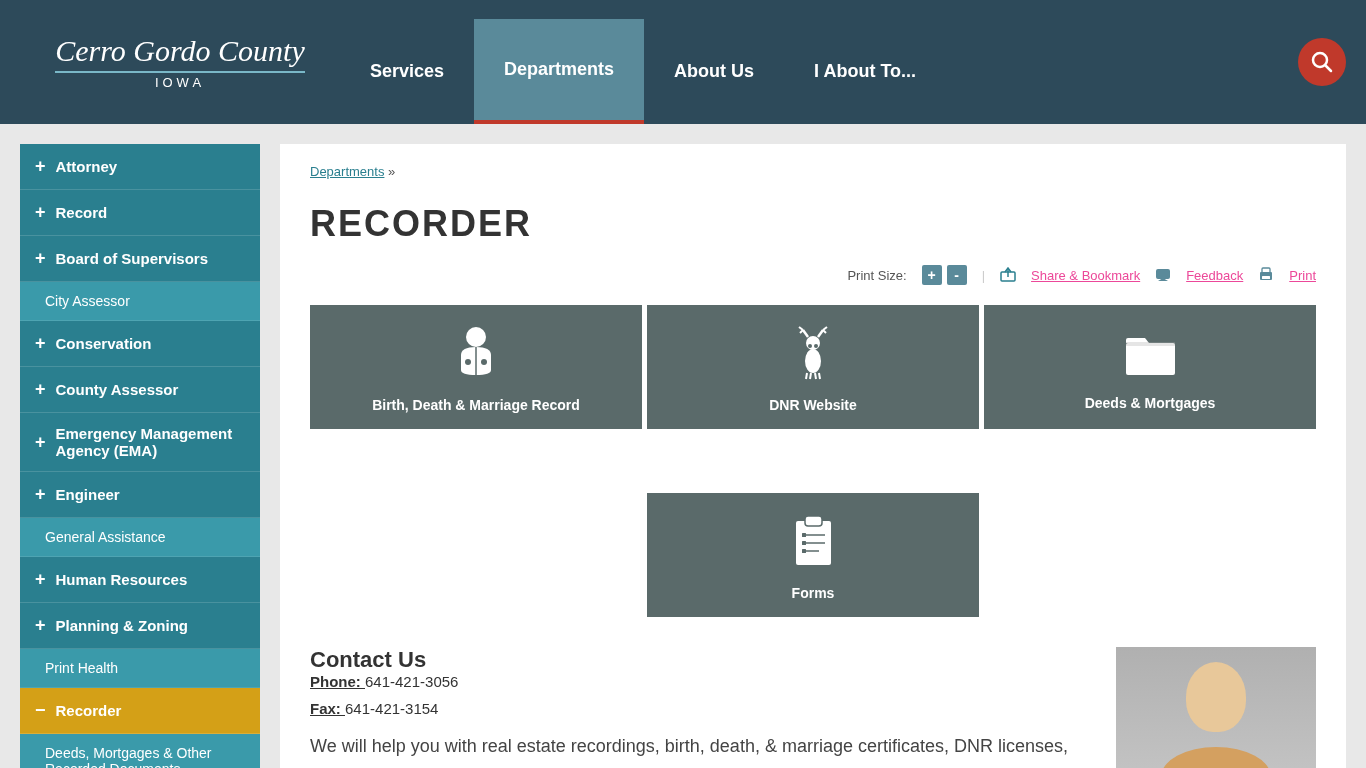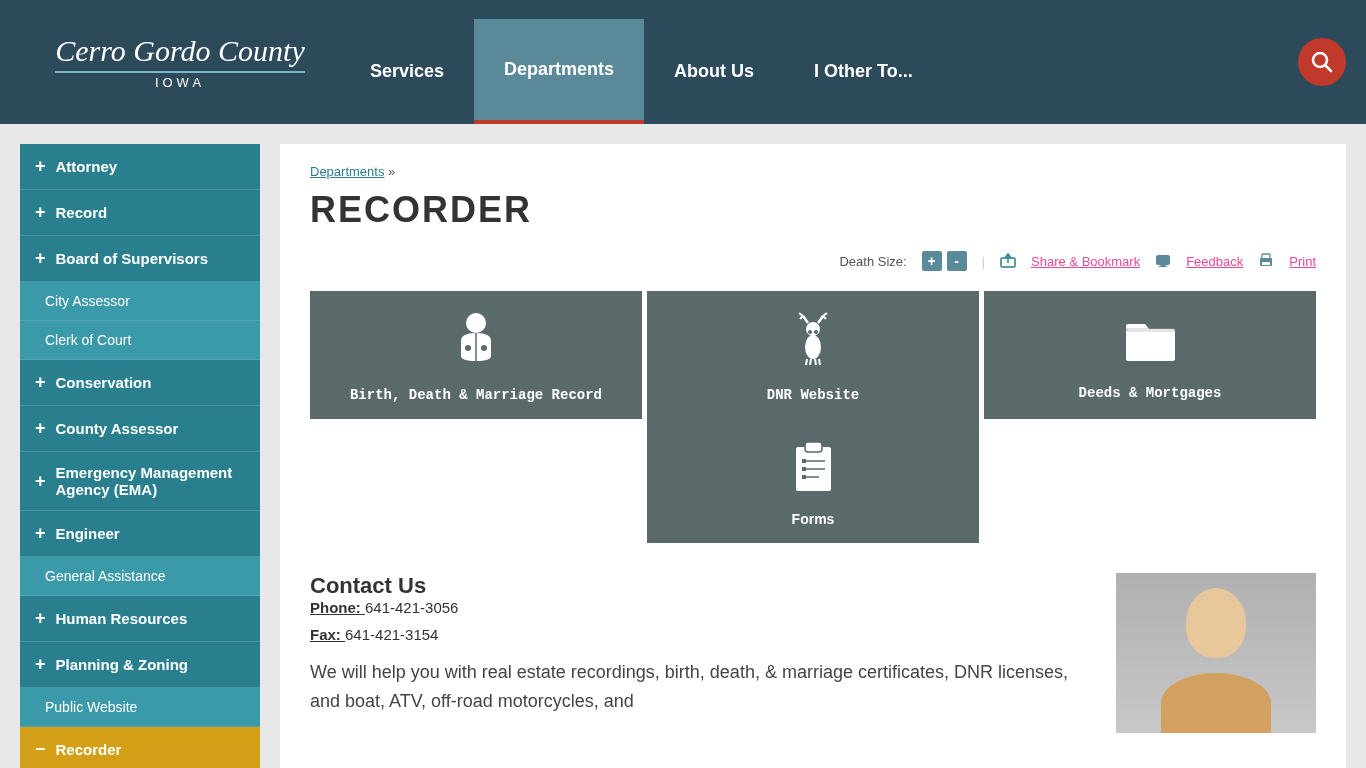--- a/index.html
+++ b/index.html
@@ -130,21 +130,21 @@
     
     .main-content {
       flex: 1;
       background: white;
       padding: 20px 30px;
       min-height: 600px;
     }
     .breadcrumb {
       font-size: 13px;
       color: #555;
-      margin-bottom: 10px;
+      margin-bottom: 24px;
     }
     .breadcrumb a {
       color: #2a7f8f;
       text-decoration: underline;
       cursor: pointer;
     }
     .page-title {
       font-size: 36px;
       font-weight: bold;
       letter-spacing: 2px;
@@ -184,21 +184,21 @@
       align-items: center;
       justify-content: center;
       border-radius: 2px;
     }
 
     
     .icon-grid {
       display: grid;
       grid-template-columns: repeat(3, 1fr);
       gap: 5px;
-      font-family: Liberation Mono, monospace;
+      margin-bottom: 20px;
     }
     .icon-grid-bottom {
       display: grid;
       grid-template-columns: repeat(3, 1fr);
       gap: 5px;
       margin-bottom: 30px;
     }
     .icon-card {
       background: #5a6a6a;
       color: white;
@@ -297,21 +297,21 @@
     <div class="logo-text">
       <div class="cursive">Cerro Gordo County</div>
       <div class="logo-underline"></div>
       <div class="iowa">IOWA</div>
     </div>
   </div>
   <nav>
     <a class="nav-item">Services</a>
     <a class="nav-item active">Departments</a>
     <a class="nav-item">About Us</a>
-    <a class="nav-item">I Other To...</a>
+    <a class="nav-item">I About To...</a>
   </nav>
   <div class="search-btn">
     <svg width="22" height="22" viewBox="0 0 22 22" fill="none">
       <circle cx="9" cy="9" r="7" stroke="white" stroke-width="2.5"></circle>
       <line x1="14.5" y1="14.5" x2="20" y2="20" stroke="white" stroke-width="2.5" stroke-linecap="round"></line>
     </svg>
   </div>
 </header>
 
 <div class="page-container">
@@ -326,23 +326,20 @@
       <span class="plus">+</span>
       <span>Record</span>
     </div>
     <div class="sidebar-item">
       <span class="plus">+</span>
       <span>Board of Supervisors</span>
     </div>
     <div class="sidebar-sub-item">
       <span>City Assessor</span>
     </div>
-    <div class="sidebar-sub-item">
-      <span>Clerk of Court</span>
-    </div>
     <div class="sidebar-item">
       <span class="plus">+</span>
       <span>Conservation</span>
     </div>
     <div class="sidebar-item">
       <span class="plus">+</span>
       <span>County Assessor</span>
     </div>
     <div class="sidebar-item">
       <span class="plus">+</span>
@@ -357,21 +354,21 @@
     </div>
     <div class="sidebar-item">
       <span class="plus">+</span>
       <span>Human Resources</span>
     </div>
     <div class="sidebar-item">
       <span class="plus">+</span>
       <span>Planning &amp; Zoning</span>
     </div>
     <div class="sidebar-sub-item">
-      <span>Public Website</span>
+      <span>Print Health</span>
     </div>
     <div class="sidebar-item active-item">
       <span class="minus">−</span>
       <span>Recorder</span>
     </div>
     <div class="sidebar-sub-item">
       <span>Deeds, Mortgages &amp; Other Recorded Documents</span>
     </div>
 
   </aside>
@@ -379,21 +376,21 @@
   <main class="main-content">
 
     <div class="breadcrumb">
       <a>Departments</a>
       <span>»</span>
     </div>
 
     <h1 class="page-title">RECORDER</h1>
 
     <div class="toolbar">
-      <span>Death Size:</span>
+      <span>Print Size:</span>
       <div class="font-size-controls">
         <button class="font-btn">+</button>
         <button class="font-btn">-</button>
       </div>
       <span style="color:#ccc">|</span>
       <svg width="16" height="16" viewBox="0 0 16 16" fill="#2a7f8f">
           <rect x="1" y="5" width="14" height="9" rx="1" fill="none" stroke="#2a7f8f" stroke-width="1.5"></rect>
           <polyline points="5,5 8,1 11,5" fill="none" stroke="#2a7f8f" stroke-width="1.5"></polyline>
           <line x1="8" y1="1" x2="8" y2="10" stroke="#2a7f8f" stroke-width="1.5"></line>
         </svg>
@@ -451,21 +448,21 @@
             <rect x="3" y="15" width="49" height="32" rx="2" fill="white"></rect>
             <path d="M3 15 L3 12 Q3 10 5 10 L22 10 L26 15 Z" fill="white"></path>
             <rect x="3" y="14" width="49" height="4" rx="0" fill="#aaa" opacity="0.3"></rect>
           </svg>
         </div>
         <div class="icon-label">Deeds &amp; Mortgages</div>
       </div>
     </div>
 
     <div class="icon-grid-bottom">
-      <div class="icon-card" style="grid-column: 2;">
+      <div class="icon-card" style="grid-column: 2; margin-top: 44px;">
         <div class="icon-symbol">
           <svg width="45" height="55" viewBox="0 0 45 55" fill="white">
             <rect x="5" y="8" width="35" height="44" rx="2" fill="white"></rect>
             <rect x="14" y="3" width="17" height="10" rx="3" fill="white" stroke="#5a6a6a" stroke-width="1.5"></rect>
             <line x1="11" y1="22" x2="34" y2="22" stroke="#5a6a6a" stroke-width="1.5"></line>
             <line x1="11" y1="30" x2="34" y2="30" stroke="#5a6a6a" stroke-width="1.5"></line>
             <line x1="11" y1="38" x2="28" y2="38" stroke="#5a6a6a" stroke-width="1.5"></line>
             <rect x="11" y="20" width="4" height="4" rx="0.5" fill="#5a6a6a"></rect>
             <rect x="11" y="28" width="4" height="4" rx="0.5" fill="#5a6a6a"></rect>
             <rect x="11" y="36" width="4" height="4" rx="0.5" fill="#5a6a6a"></rect>

